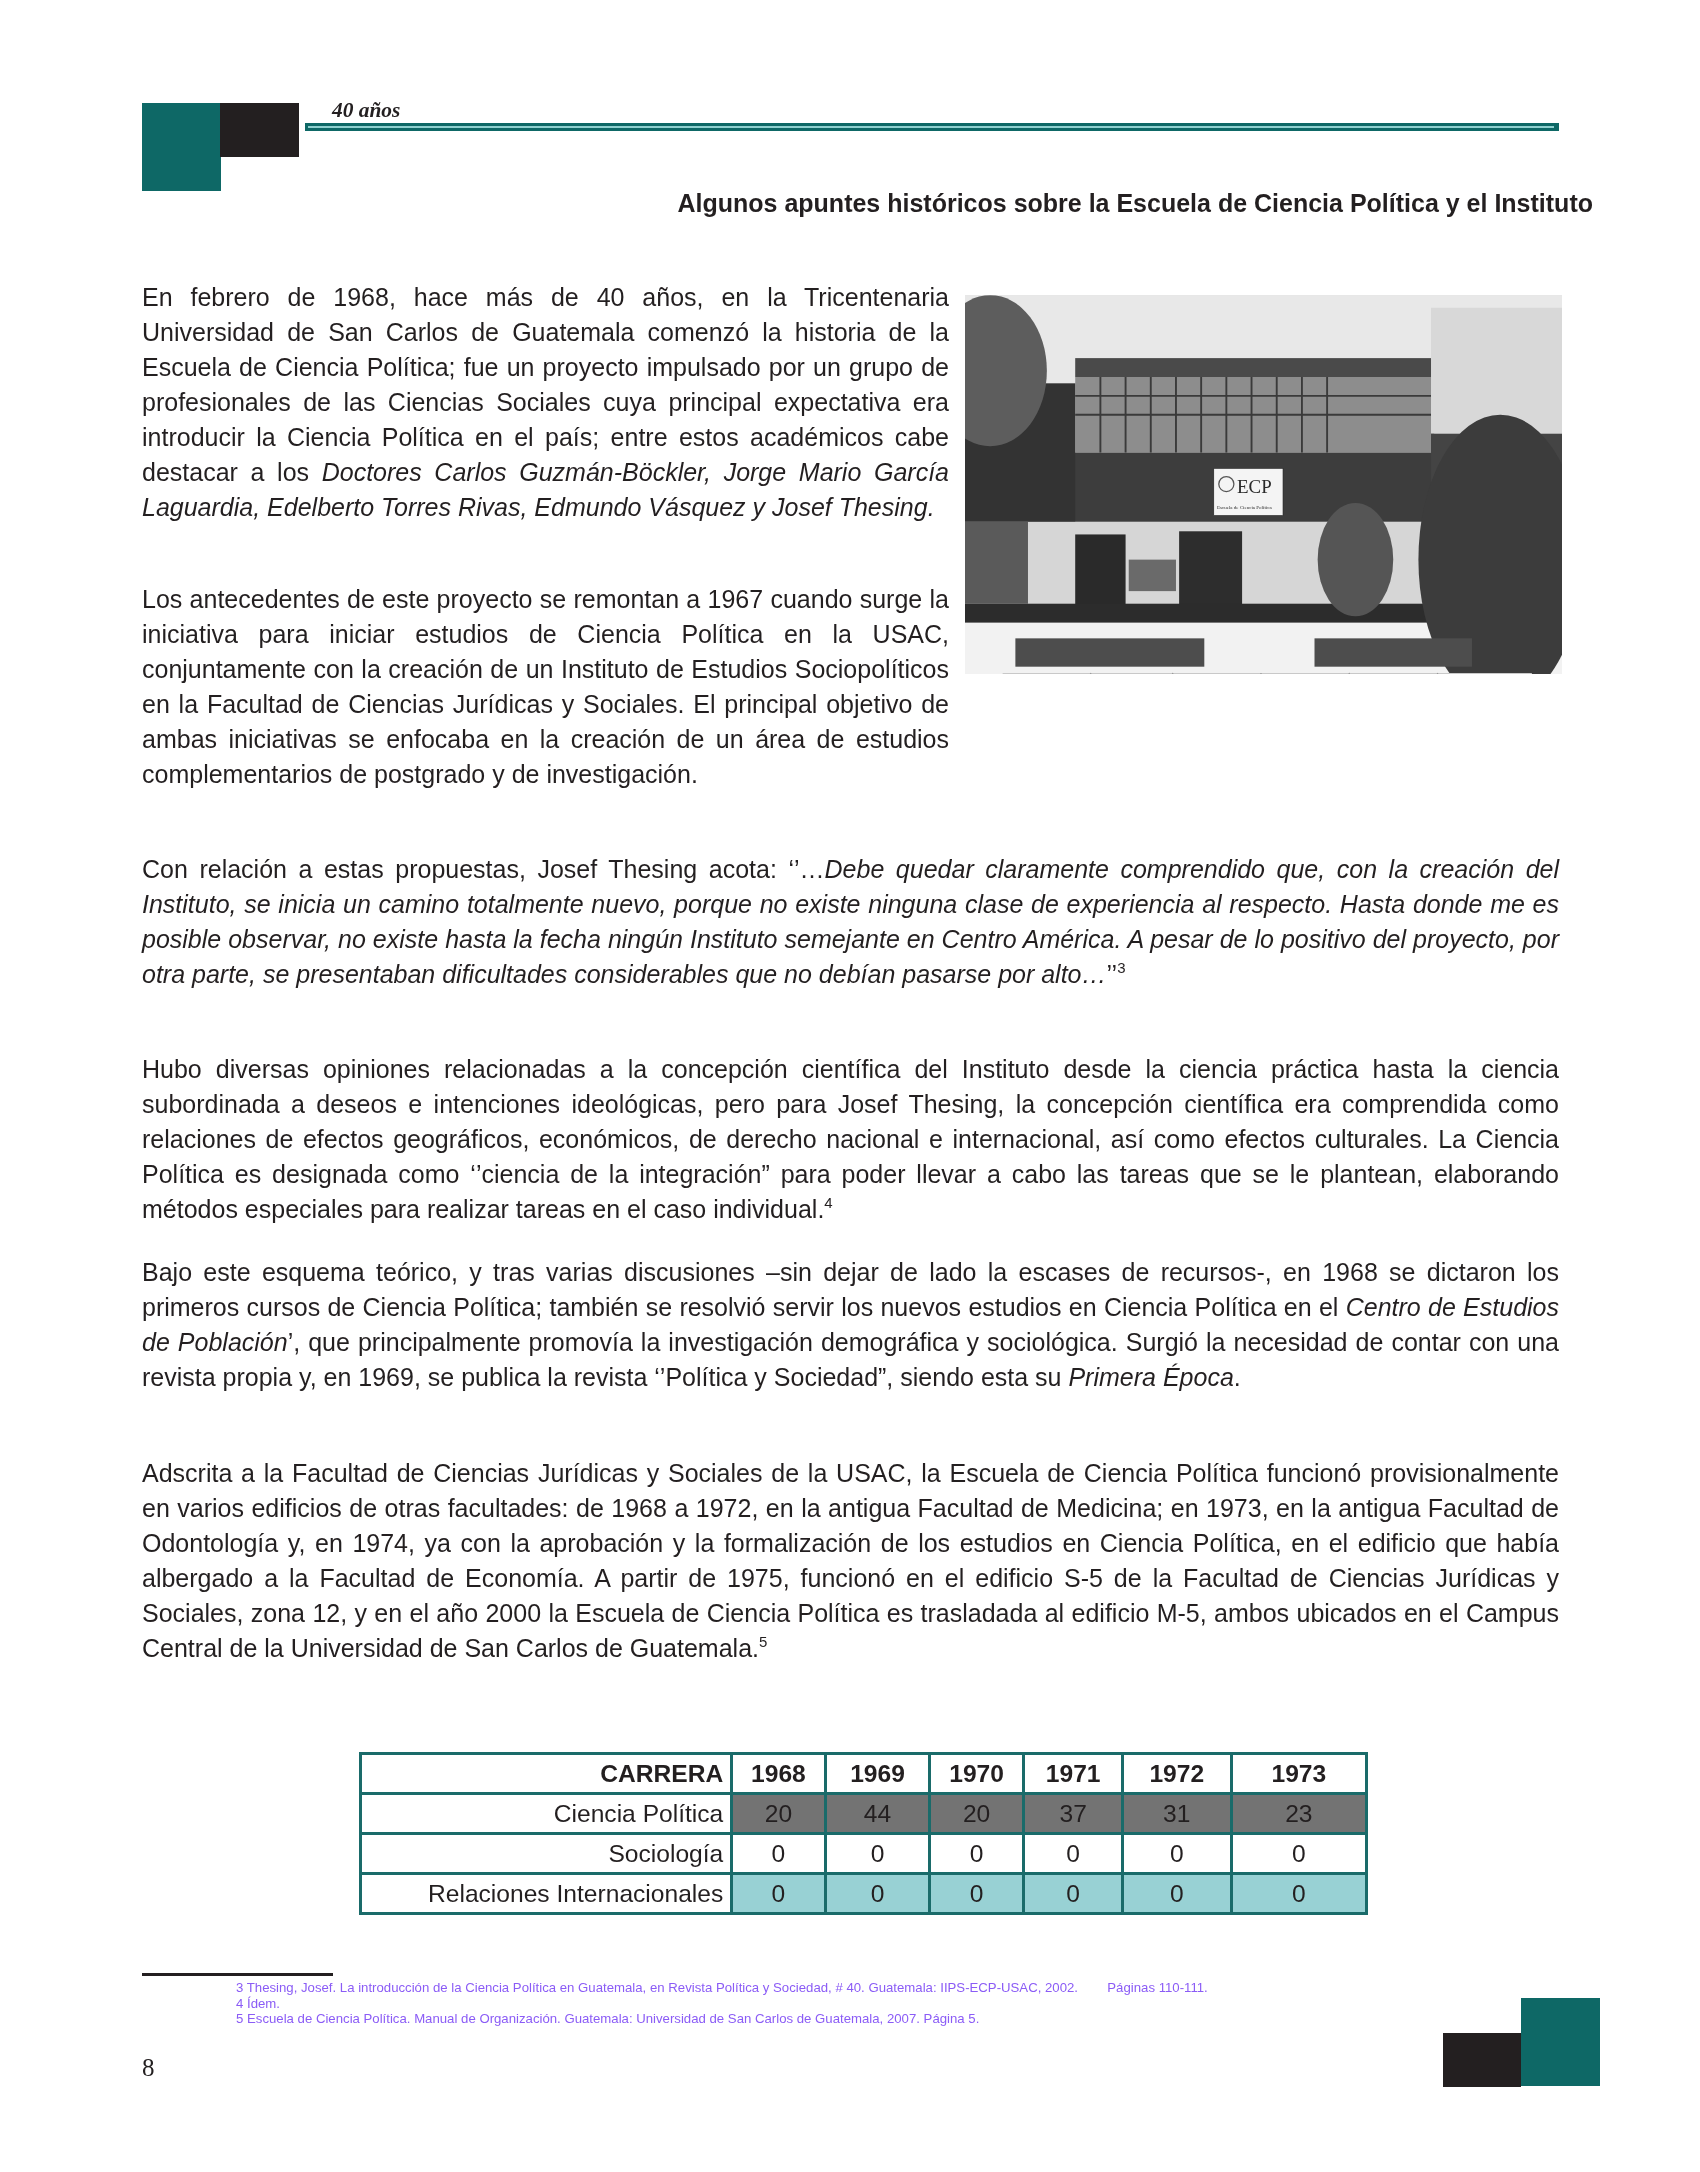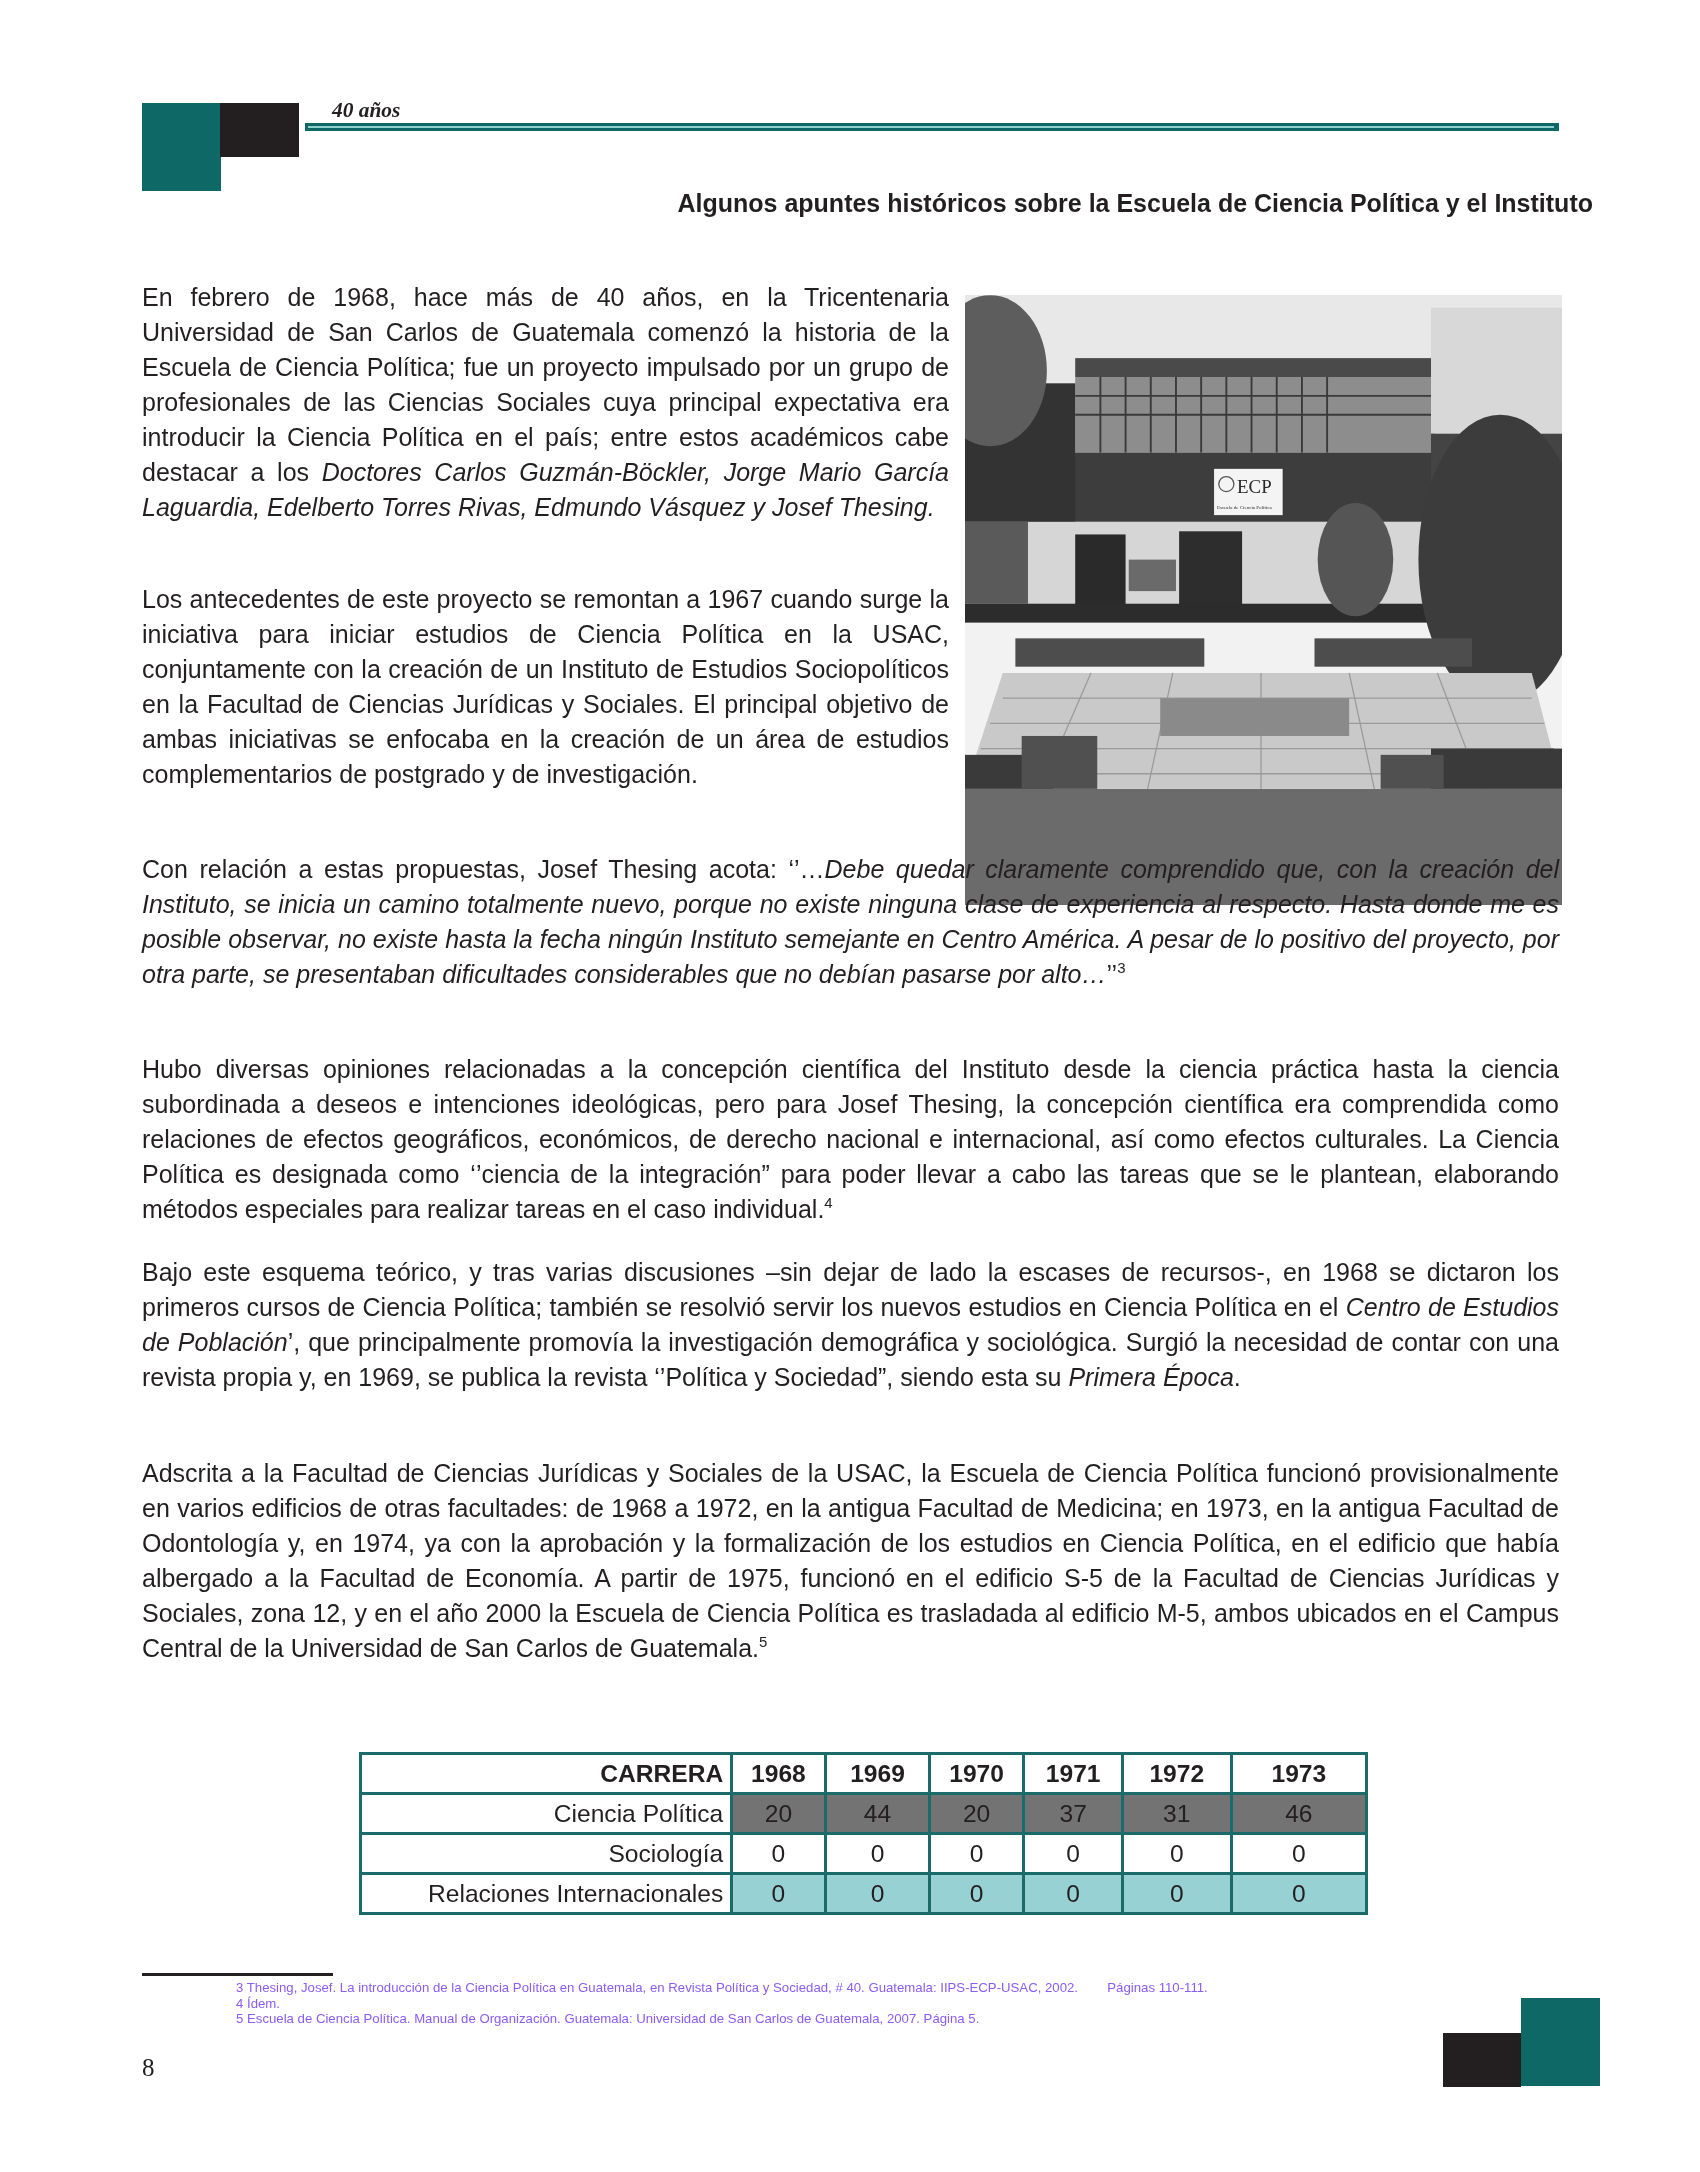--- a/index.html
+++ b/index.html
@@ -27,21 +27,21 @@
     .para sup { font-size: 15px; vertical-align: 10px; line-height: 0; }
     #p1 { left: 142px; top: 280px; width: 807px; }
     #p2 { left: 142px; top: 582px; width: 807px; }
     #p3 { left: 142px; top: 852px; width: 1417px; }
     #p4 { left: 142px; top: 1052px; width: 1417px; }
     #p5 { left: 142px; top: 1255px; width: 1417px; }
     #p6 { left: 142px; top: 1456px; width: 1417px; }
     .last-left { text-align-last: left; }
 
     
-    #photo { left: 965px; top: 295px; width: 597px; height: 610px; overflow: hidden; background: #6b6b6b; }
+    #photo { left: 965px; top: 295px; width: 597px; height: 379px; overflow: hidden; background: #6b6b6b; }
 
     
     #enroll-table { left: 359px; top: 1752px; border-collapse: collapse; font-size: 24.6px; }
     #enroll-table td, #enroll-table th { border: 3.1px solid #1a6b6a; height: 37px; padding: 0 6.3px; color: #231f20; }
     #enroll-table th { font-weight: bold; }
     #enroll-table .c0 { width: 355px; text-align: right; }
     #enroll-table .cy { text-align: center; }
     .row-light td.cy { background: #737373; }
     .row-dark td.cy { background: #98d1d4; }
 
@@ -157,21 +157,21 @@
     <th class="cy" style="width:93px">1972</th>
     <th class="cy" style="width:120px">1973</th>
   </tr>
   <tr class="row-light">
     <td class="c0">Ciencia Política</td>
     <td class="cy">20</td>
     <td class="cy">44</td>
     <td class="cy">20</td>
     <td class="cy">37</td>
     <td class="cy">31</td>
-    <td class="cy">46</td>
+    <td class="cy">23</td>
   </tr>
   <tr>
     <td class="c0">Sociología</td>
     <td class="cy">0</td>
     <td class="cy">0</td>
     <td class="cy">0</td>
     <td class="cy">0</td>
     <td class="cy">0</td>
     <td class="cy">0</td>
   </tr>

